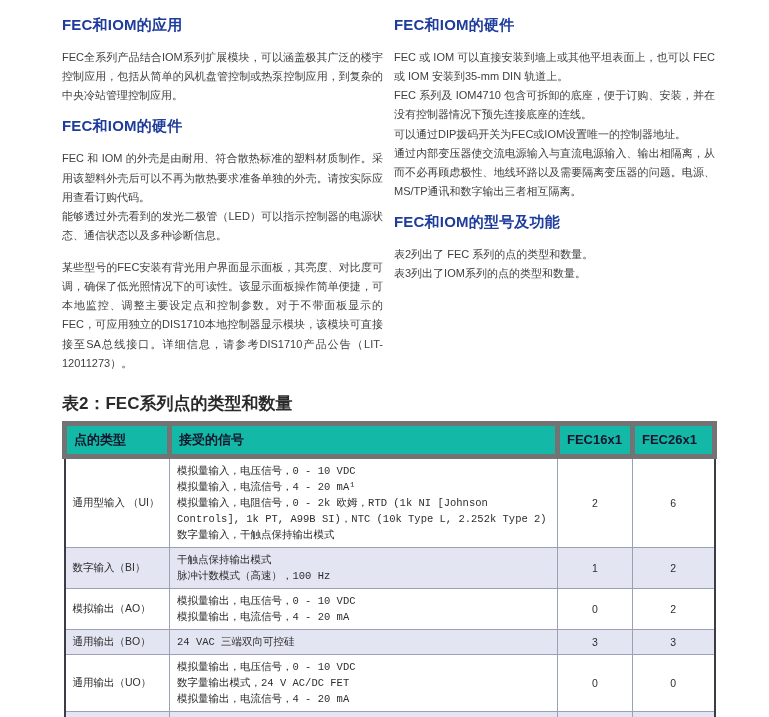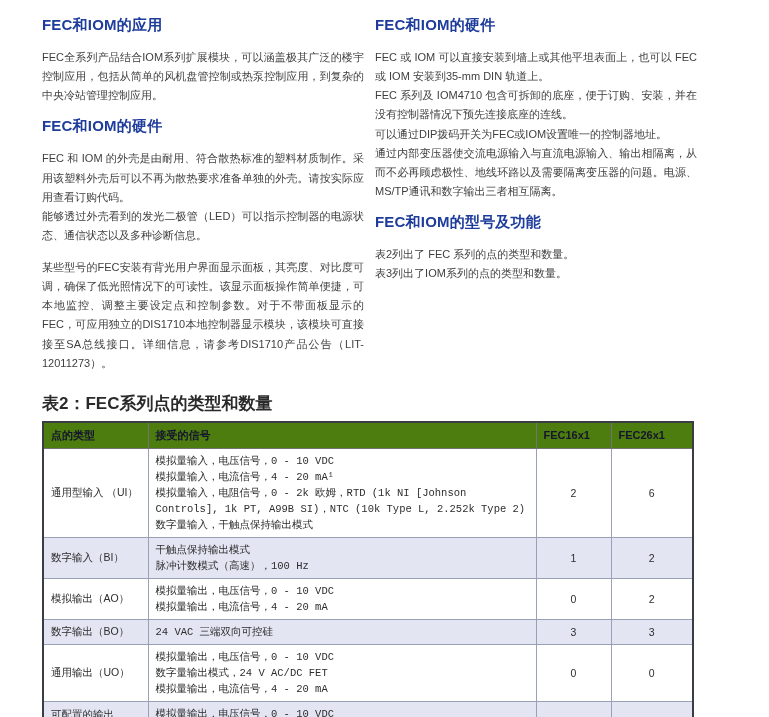--- a/index.html
+++ b/index.html
@@ -3,21 +3,21 @@
 <meta charset="utf-8">
 <style>
   * { margin: 0; padding: 0; box-sizing: border-box; }
   html, body { background: #ffffff; }
   body {
     width: 769px; height: 717px;
     font-family: "Liberation Sans", "DejaVu Sans", sans-serif;
     color: #3e3e3e;
     overflow: hidden;
   }
-  .page { width: 769px; height: 717px; padding: 16px 54px 10px 42px; }
+  .page { width: 769px; height: 717px; padding: 16px 54px 10px 62px; }
   .columns { display: flex; gap: 11px; }
   .col { width: 322px; }
   h2.sec-heading {
     font-size: 15px; font-weight: bold; color: #1e3c9c;
     letter-spacing: 0.2px; margin: 0 0 13px 0;
   }
   .sec + .sec h2.sec-heading { margin-top: 12px; }
   .sec p {
     font-size: 11px; line-height: 1.74; color: #3e3e3e;
     text-align: justify; white-space: pre-line; margin: 0;
@@ -31,23 +31,23 @@
   table.points {
     width: 650px; border-collapse: collapse; table-layout: fixed;
     border: 2px solid #3c3c44;
     font-size: 10.5px;
   }
   table.points col.c1 { width: 105px; }
   table.points col.c2 { width: 388px; }
   table.points col.c3 { width: 75px; }
   table.points col.c4 { width: 82px; }
   table.points th {
-    background: #4d7c0f; color: #15152e; font-weight: bold;
-    text-align: left; padding: 5px 7px; border: 1px solid #737373;
-    font-size: 11px;
+    background: #14b8a6; color: #15152e; font-weight: bold;
+    text-align: left; padding: 5px 7px; border: 5px solid #737373;
+    font-size: 13px;
   }
   table.points th.c-val-h { text-align: left; }
   table.points td {
     border: 1px solid #9aa0b6; padding: 4px 7px;
     vertical-align: middle; color: #2d2d2d;
   }
   table.points td.c-sig { white-space: pre-line; line-height: 16px; font-family: Liberation Mono, monospace; }
   table.points td.c-type { line-height: 15px; margin-left: 12px; }
   table.points td.c-val { text-align: center; }
   table.points tr.shaded td { background: #e3e5f2; }
@@ -124,21 +124,21 @@
             <td class="c-val">2</td>
           </tr>
           <tr>
             <td class="c-type">模拟输出（AO）</td>
             <td class="c-sig">模拟量输出，电压信号，0 - 10 VDC
 模拟量输出，电流信号，4 - 20 mA</td>
             <td class="c-val">0</td>
             <td class="c-val">2</td>
           </tr>
           <tr class="shaded">
-            <td class="c-type">数字输出（BO）</td>
+            <td class="c-type">通用输出（BO）</td>
             <td class="c-sig">24 VAC 三端双向可控硅</td>
             <td class="c-val">3</td>
             <td class="c-val">3</td>
           </tr>
           <tr>
             <td class="c-type">通用输出（UO）</td>
             <td class="c-sig">模拟量输出，电压信号，0 - 10 VDC
 数字量输出模式，24 V AC/DC FET
 模拟量输出，电流信号，4 - 20 mA</td>
             <td class="c-val">0</td>

